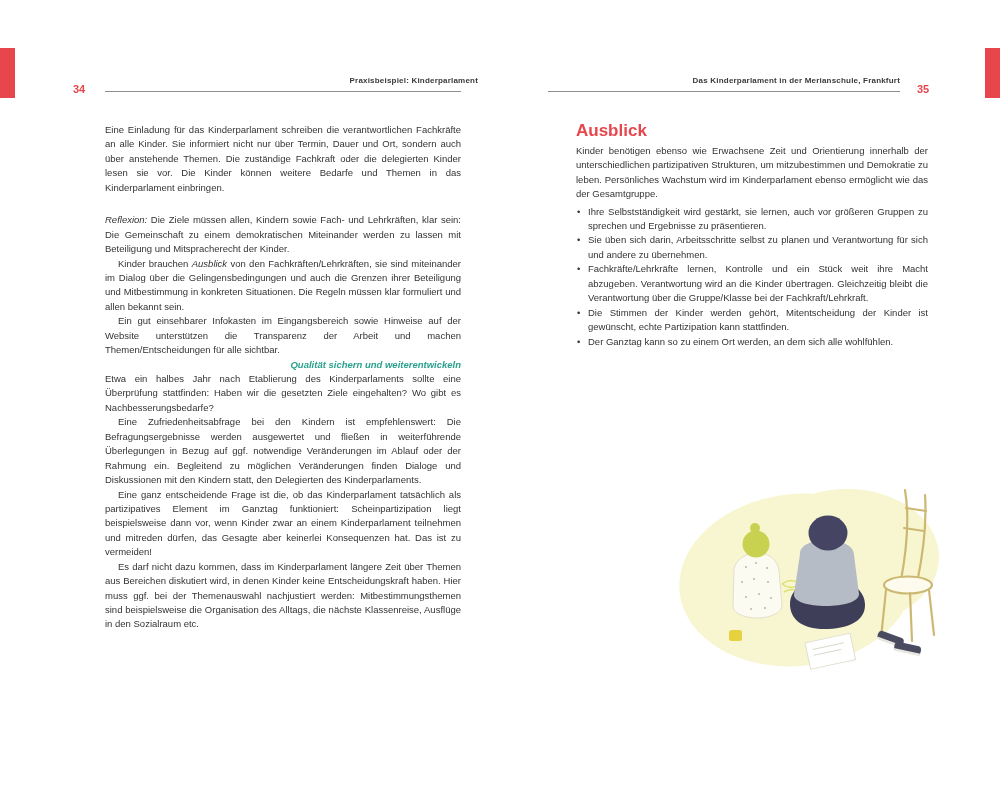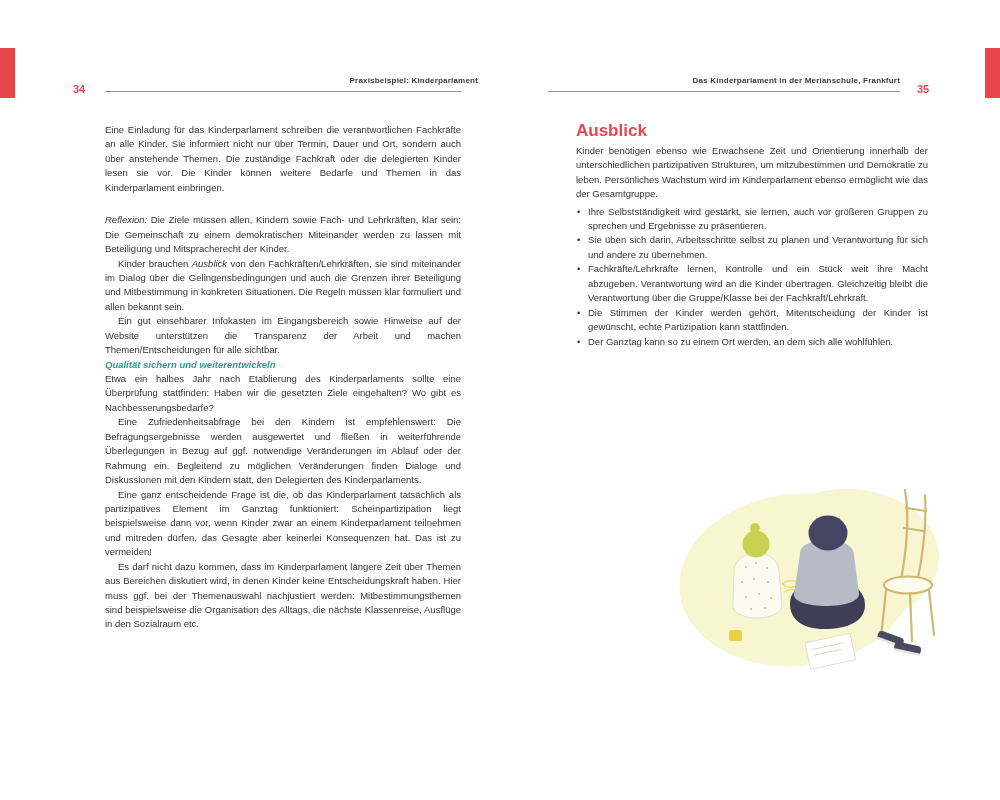--- a/index.html
+++ b/index.html
@@ -37,21 +37,21 @@
     color:#333333;
   }
   .col-left  { left:105px; top:123px; width:356px; }
   .col-right { left:576px; top:118px; width:352px; }
   .col p { margin:0; }
   p.indent { text-indent:13px; }
   p.gap { margin-top:18px; }
   .em { font-style:italic; }
   .subhead {
     color:var(--green); font-weight:bold; font-style:italic;
-    margin-top:14px; margin-bottom:3px; text-align:left;
+    margin-top:14px; margin-bottom:3px; text-align:right;
   }
   .heading-ausblick {
     color:var(--red); font-size:17px; font-weight:bold;
     margin-bottom:15px; text-align:left;
   }
   ul.bullets { list-style:none; margin-top:3px; }
   ul.bullets li { position:relative; padding-left:12px; }
   ul.bullets li::before { content:"\2022"; position:absolute; left:1px; top:0; color:#333; }
 
   .illustration-wrap { position:absolute; left:672px; top:452px; width:285px; height:245px; }

